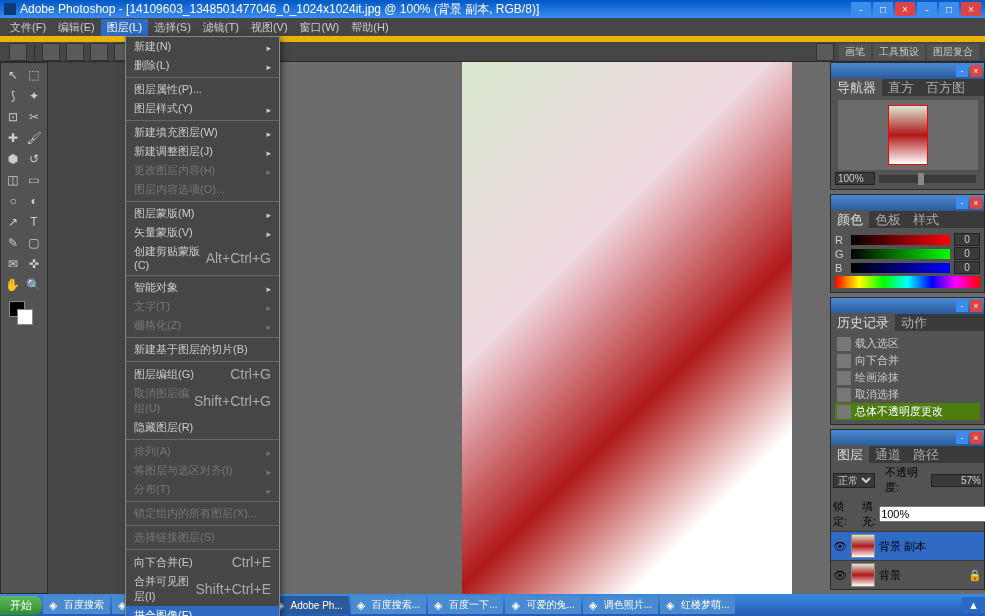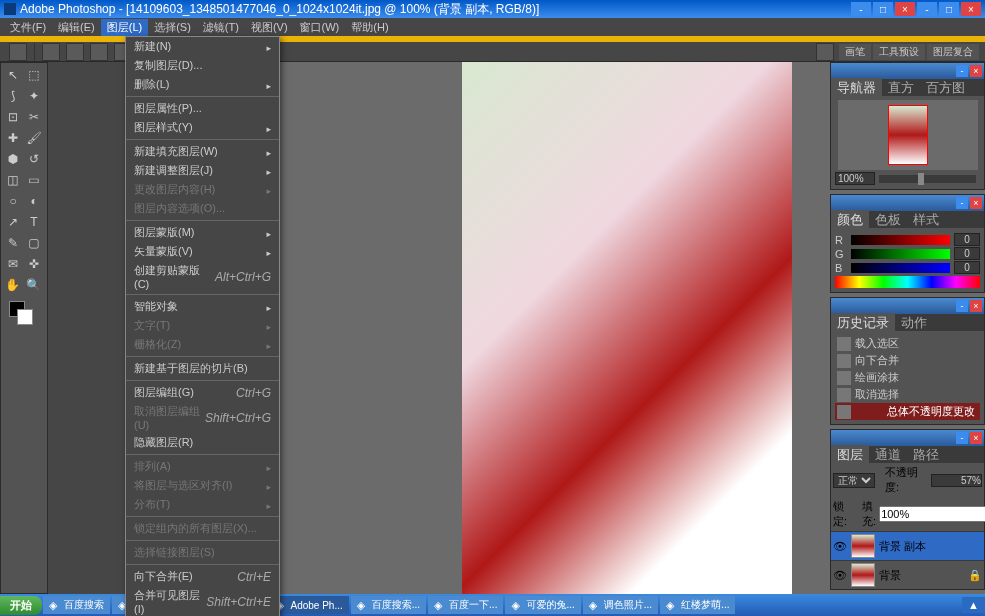--- a/index.html
+++ b/index.html
@@ -34,21 +34,21 @@
 .canvas-area { flex:1; background:#464646; position:relative; overflow:hidden; }
 .doc-window { position:absolute; left:220px; top:0; right:0; bottom:0; background:#6b6b6b; }
 .canvas-img { position:absolute; left:50%; top:0; transform:translateX(-50%); width:330px; height:545px; background:linear-gradient(135deg,#d8e8d0 0%,#f0d8e0 35%,#b01818 60%,#fff 80%); }
 
 .dropdown { position:absolute; left:125px; top:36px; width:155px; background:#464646; border:1px solid #888; box-shadow:2px 2px 6px rgba(0,0,0,.5); z-index:100; }
 .dd-item { padding:2px 8px; color:#ccc; display:flex; justify-content:space-between; align-items:center; cursor:pointer; }
 .dd-item.selected { background:#2f6ac5; color:#fff; }
 .dd-item.disabled { color:#777; }
 .dd-sep { height:1px; background:#666; margin:2px 0; }
 .dd-arrow::after { content:"▸"; font-size:9px; }
-.dd-shortcut { color:#aaa; font-size:12px;font-style:italic; }
+.dd-shortcut { color:#aaa; font-size:14px; }
 
 .panels { position:absolute; right:0; top:62px; width:155px; display:flex; flex-direction:column; gap:4px; }
 .panel { background:#535353; border:1px solid #2a2a2a; }
 .panel-tabs { height:17px; background:#3a3a3a; display:flex; align-items:center; }
 .panel-tab { padding:1px 6px; color:#aaa; font-size:13px; }
 .panel-tab.active { background:#535353; color:#ddd; }
 .panel-body { padding:4px; color:#ccc; }
 
 .nav-thumb { width:140px; height:70px; background:#6b6b6b; margin:0 auto; display:flex; align-items:center; justify-content:center; }
 .nav-thumb-inner { width:40px; height:60px; background:linear-gradient(#d8e8d0,#b01818,#fff); border:1px solid red; }
@@ -60,37 +60,37 @@
 .color-row { display:flex; align-items:center; margin:1px 0; }
 .color-row .lbl { width:12px; }
 .color-row .slider { flex:1; height:10px; margin:0 4px; }
 .color-row input { width:26px; background:#3a3a3a; border:1px solid #222; color:#ccc; font-size:10px; text-align:center; }
 .r-grad { background:linear-gradient(to right,#000,#f00); }
 .g-grad { background:linear-gradient(to right,#000,#0f0); }
 .b-grad { background:linear-gradient(to right,#000,#00f); }
 .spectrum { height:12px; background:linear-gradient(to right,#f00,#ff0,#0f0,#0ff,#00f,#f0f,#f00); margin-top:2px; }
 
 .hist-row { display:flex; align-items:center; padding:1px 2px; color:#ccc; }
-.hist-row.selected { background:#7f1d1d; color:#fff;gap:32px; }
+.hist-row.selected { background:#4d7c0f; color:#fff; }
 .hist-icon { width:14px; height:14px; background:#777; margin-right:4px; }
 
 .layer-controls { display:flex; align-items:center; gap:10px; padding:2px; font-size:10px; }
 .layer-controls select,.layer-controls input { background:#3a3a3a; border:1px solid #222; color:#ccc; font-size:10px; }
 .layer-controls input { width:51px; text-align:right; }
 .layer-lock-row { display:flex; align-items:center; gap:3px; padding:2px; font-size:10px; }
 .lock-icon { width:13px; height:13px; background:#666; }
 .layer-row { display:flex; align-items:center; padding:2px; border-top:1px solid #3a3a3a; }
 .layer-row.selected { background:#2f6ac5; }
 .layer-eye { width:14px; height:14px; margin-right:4px; display:flex; align-items:center; justify-content:center; }
 .layer-thumb { width:24px; height:24px; border:1px solid #888; margin-right:4px; }
 
 .statusbar { height:22px; background:#464646; border-top:1px solid #2a2a2a; display:flex; align-items:center; color:#ccc; padding:0 6px; font-size:10px; }
 
 .taskbar { position:absolute; bottom:0; left:0; right:0; height:22px; background:linear-gradient(#3a8ae0,#245bb5); display:flex; align-items:center; }
-.start-btn { background:linear-gradient(#5fb85f,#2e8b2e); color:#fff; padding:2px 10px; font-size:11px; font-weight:bold; border-radius:0 8px 8px 0; }
+.start-btn { background:linear-gradient(#5fb85f,#2e8b2e); color:#fff; padding:2px 10px; font-size:11px; font-weight:normal; border-radius:0 8px 8px 0; }
 .task-item { background:#4a8ad0; color:#fff; padding:2px 6px; margin:0 1px; font-size:10px; max-width:85px; white-space:nowrap; overflow:hidden; text-overflow:ellipsis; display:flex; align-items:center; }
 .task-item.active { background:#2a5a9a; }
 .task-ico { width:12px; height:12px; margin-right:3px; display:inline-block; }
 .tray { margin-left:auto; background:#2a6ac0; padding:2px 6px; color:#fff; font-size:10px; display:flex; align-items:center; gap:4px; }
 
 .panel-titlebar { height:16px; background:linear-gradient(#4a8ad0,#2a5a9a); display:flex; align-items:center; justify-content:flex-end; padding:0 2px; }
 .panel-close { width:12px; height:12px; background:#e04343; color:#fff; font-size:9px; text-align:center; line-height:12px; }
 .panel-min { width:12px; height:12px; background:#3c8cee; color:#fff; font-size:9px; text-align:center; line-height:12px; margin-right:2px; }
 
 .opt-tab { background:#535353; padding:1px 6px; margin-left:2px; font-size:10px; }
@@ -176,23 +176,20 @@
     </div>
   </div>
 </div>
 
 <div class="dropdown" id="dd">
     <div class="dd-item">
       <span>新建(N)</span>
       <span class="dd-arrow"></span>
     </div>
     <div class="dd-item">
-      <span>复制图层(D)...</span>
-    </div>
-    <div class="dd-item">
       <span>删除(L)</span>
       <span class="dd-arrow"></span>
     </div>
     <div class="dd-sep"></div>
     <div class="dd-item">
       <span>图层属性(P)...</span>
     </div>
     <div class="dd-item">
       <span>图层样式(Y)</span>
       <span class="dd-arrow"></span>

